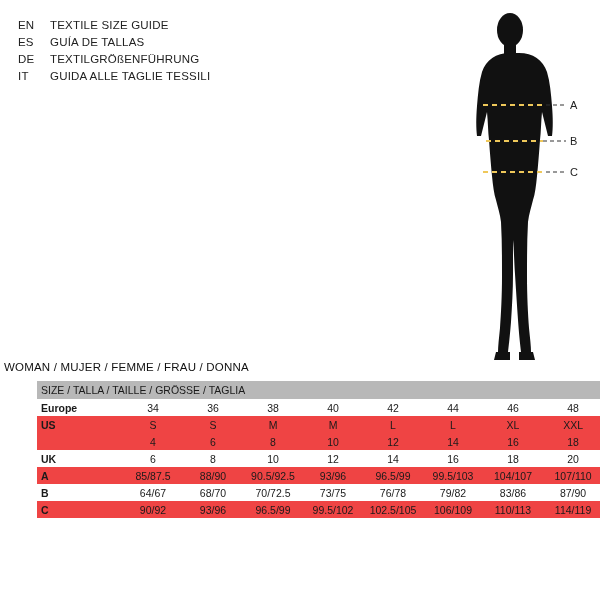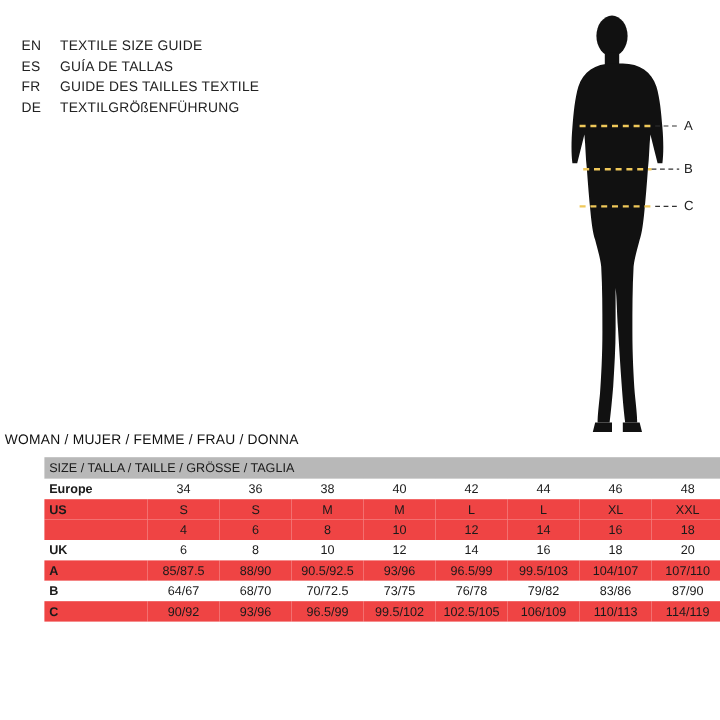--- a/index.html
+++ b/index.html
@@ -17,21 +17,21 @@
   .page {
     position: relative;
     width: 600px;
     height: 600px;
     box-sizing: border-box;
   }
 
   
   .langs {
     position: absolute;
-    top: 31px;
+    top: 17px;
     left: 18px;
     width: 300px;
   }
   .lang-row {
     display: flex;
     align-items: baseline;
     height: 17px;
     line-height: 17px;
     font-size: 11.5px;
     letter-spacing: 0.2px;
@@ -143,26 +143,26 @@
   <div class="langs">
     <div class="lang-row">
       <span class="lang-code">EN</span>
       <span class="lang-text">TEXTILE SIZE GUIDE</span>
     </div>
     <div class="lang-row">
       <span class="lang-code">ES</span>
       <span class="lang-text">GUÍA DE TALLAS</span>
     </div>
     <div class="lang-row">
-      <span class="lang-code">FR</span>
-      <span class="lang-text">GUIDE DES TAILLES TEXTILE</span>
+      <span class="lang-code">DE</span>
+      <span class="lang-text">TEXTILGRÖßENFÜHRUNG</span>
     </div>
     <div class="lang-row">
-      <span class="lang-code">DE</span>
-      <span class="lang-text">TEXTILGRÖßENFÜHRUNG</span>
+      <span class="lang-code">IT</span>
+      <span class="lang-text">GUIDA ALLE TAGLIE TESSILI</span>
     </div>
   </div>
 
   <div class="figure-wrap">
     <svg class="figure-svg" width="160" height="360" viewBox="0 0 160 360">
       <g fill="#111111">
 
         <ellipse cx="80" cy="22" rx="13" ry="17"></ellipse>
 
         <rect x="74" y="36" width="12" height="12"></rect>

